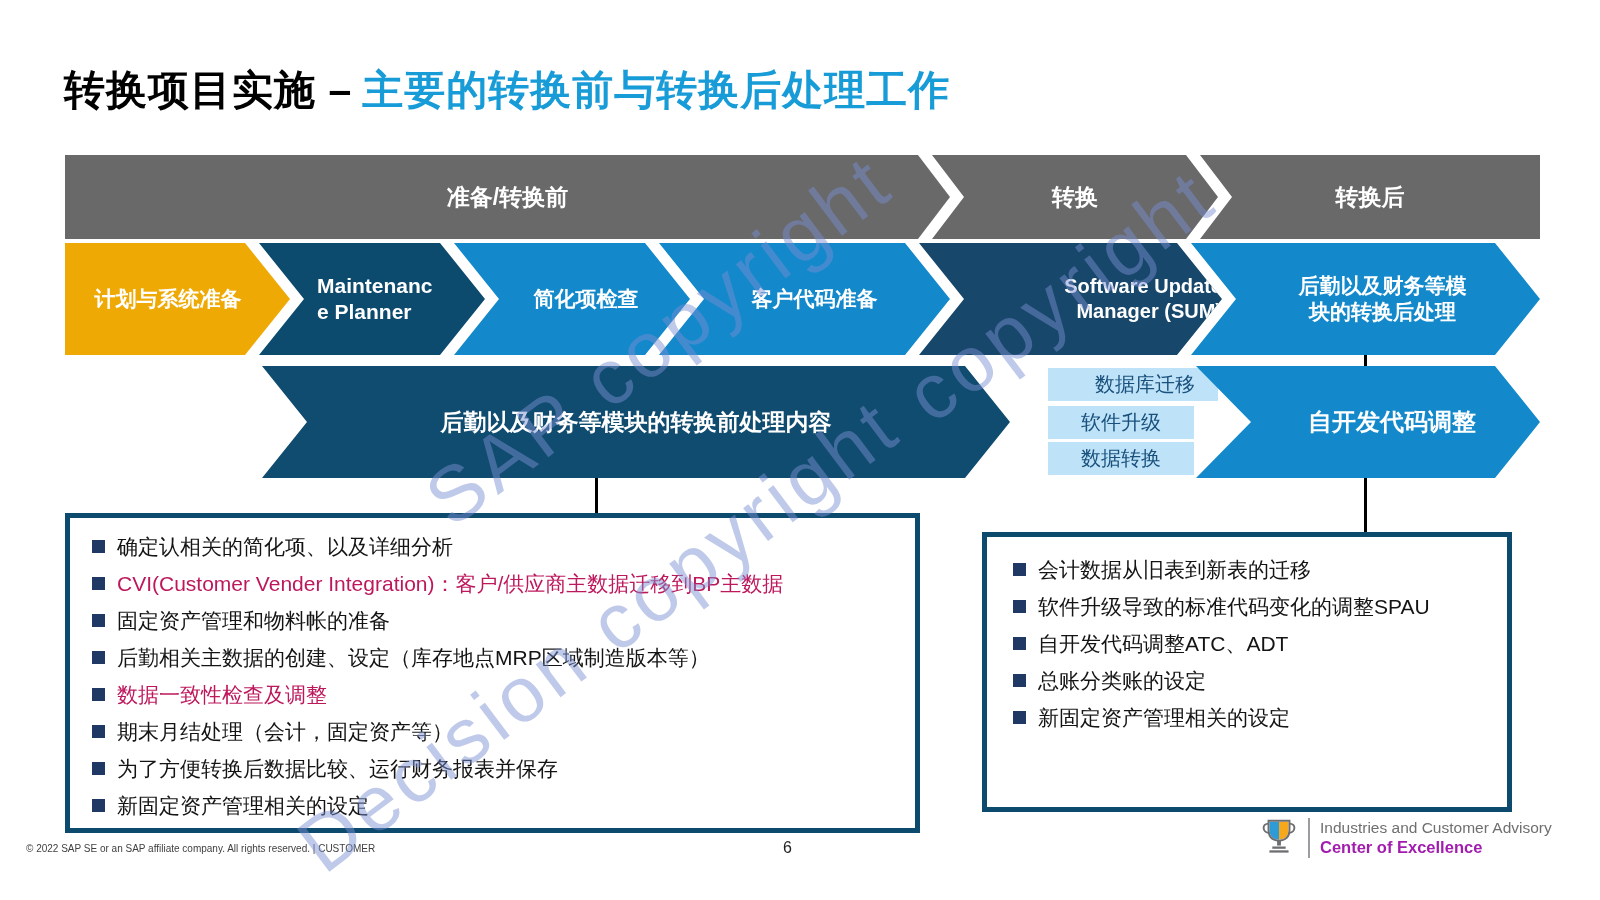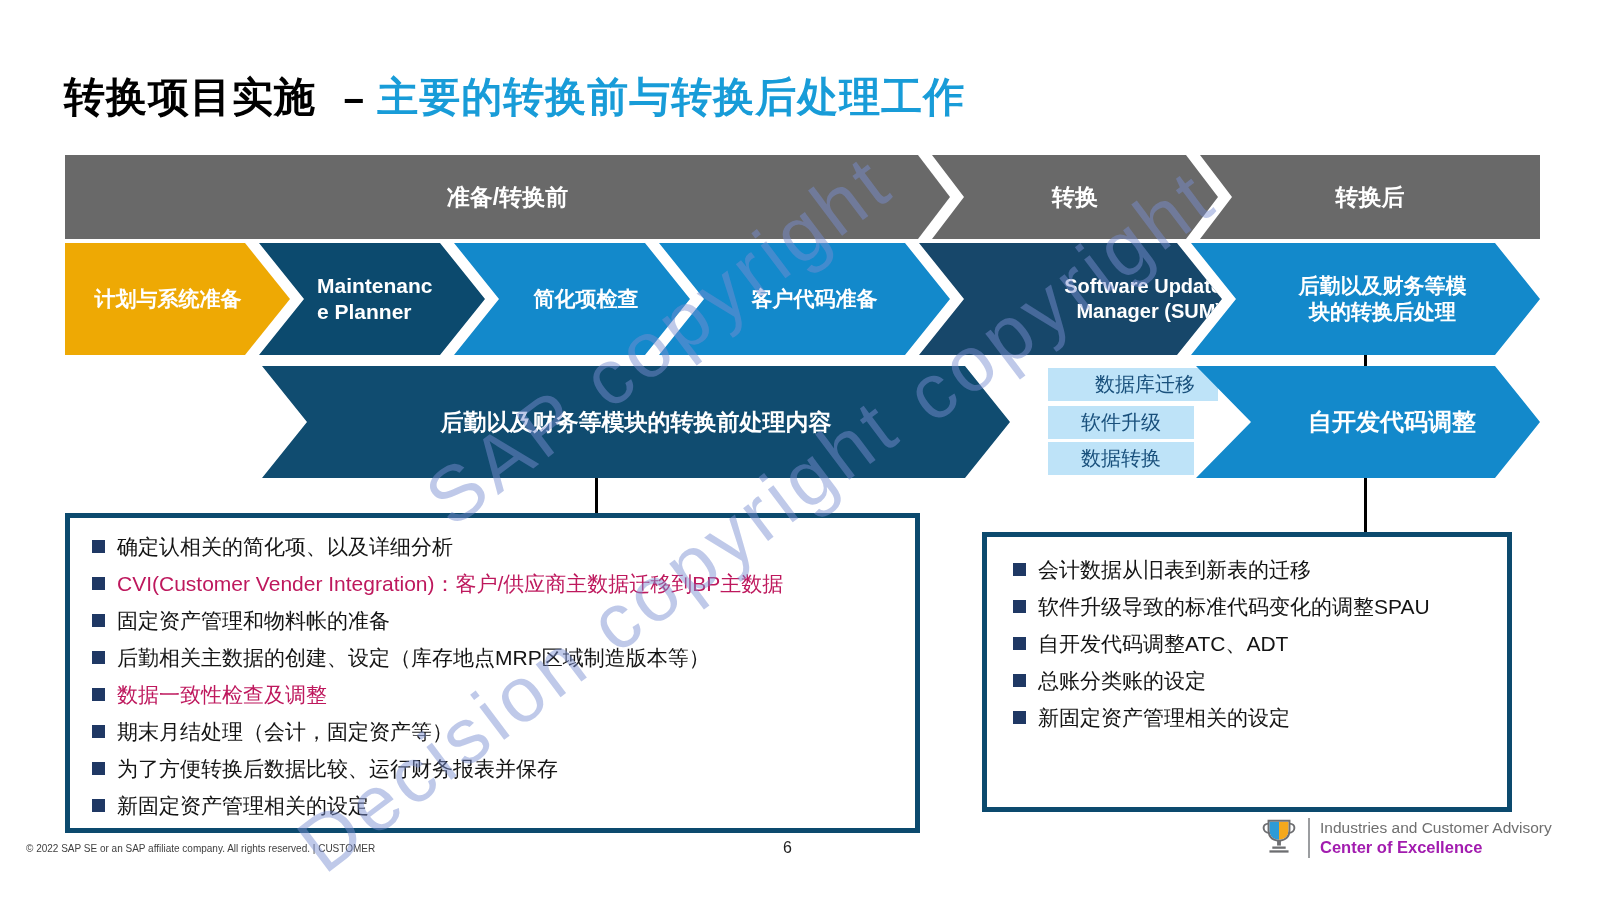--- a/index.html
+++ b/index.html
@@ -4,22 +4,22 @@
 <style>
   html,body{margin:0;padding:0;}
   body{
     width:1600px;height:900px;background:#ffffff;
     font-family:"Liberation Sans","DejaVu Sans",sans-serif;
     overflow:hidden;position:relative;
   }
   .slide{position:absolute;inset:0;}
 
   
-  .title{position:absolute;left:64px;top:70px;font-size:41px;font-weight:700;
-         letter-spacing:1px;color:#000;white-space:nowrap;font-family:Liberation Mono, monospace;}
+  .title{position:absolute;left:64px;top:63px;font-size:41px;font-weight:700;
+         letter-spacing:1px;color:#000;white-space:nowrap;}
   .title .hl{color:#189CD8;margin-left:10px;}
 
   
   .band{position:absolute;top:155px;height:84px;background:#696969;color:#fff;
         font-weight:700;font-size:23px;display:flex;align-items:center;
         justify-content:center;z-index:2;}
   .band.seg1{left:65px;width:885px;
     clip-path:polygon(0 0,calc(100% - 32px) 0,100% 50%,calc(100% - 32px) 100%,0 100%);}
   .band.seg2{left:932px;width:286px;
     clip-path:polygon(0 0,calc(100% - 32px) 0,100% 50%,calc(100% - 32px) 100%,0 100%,32px 50%);}

